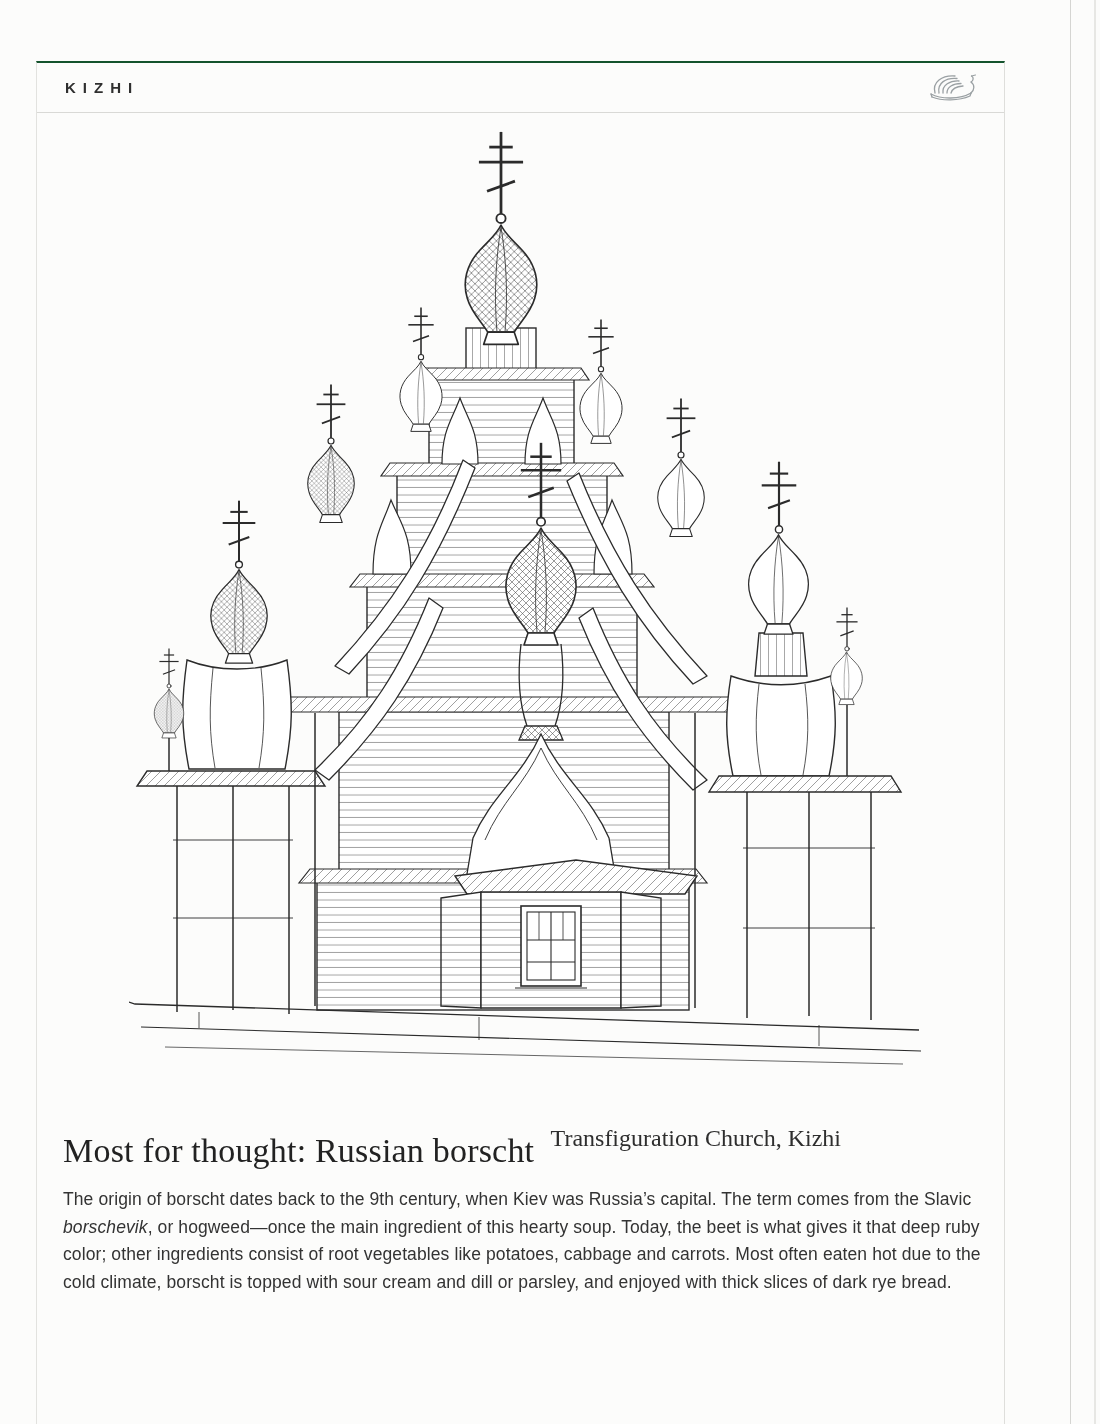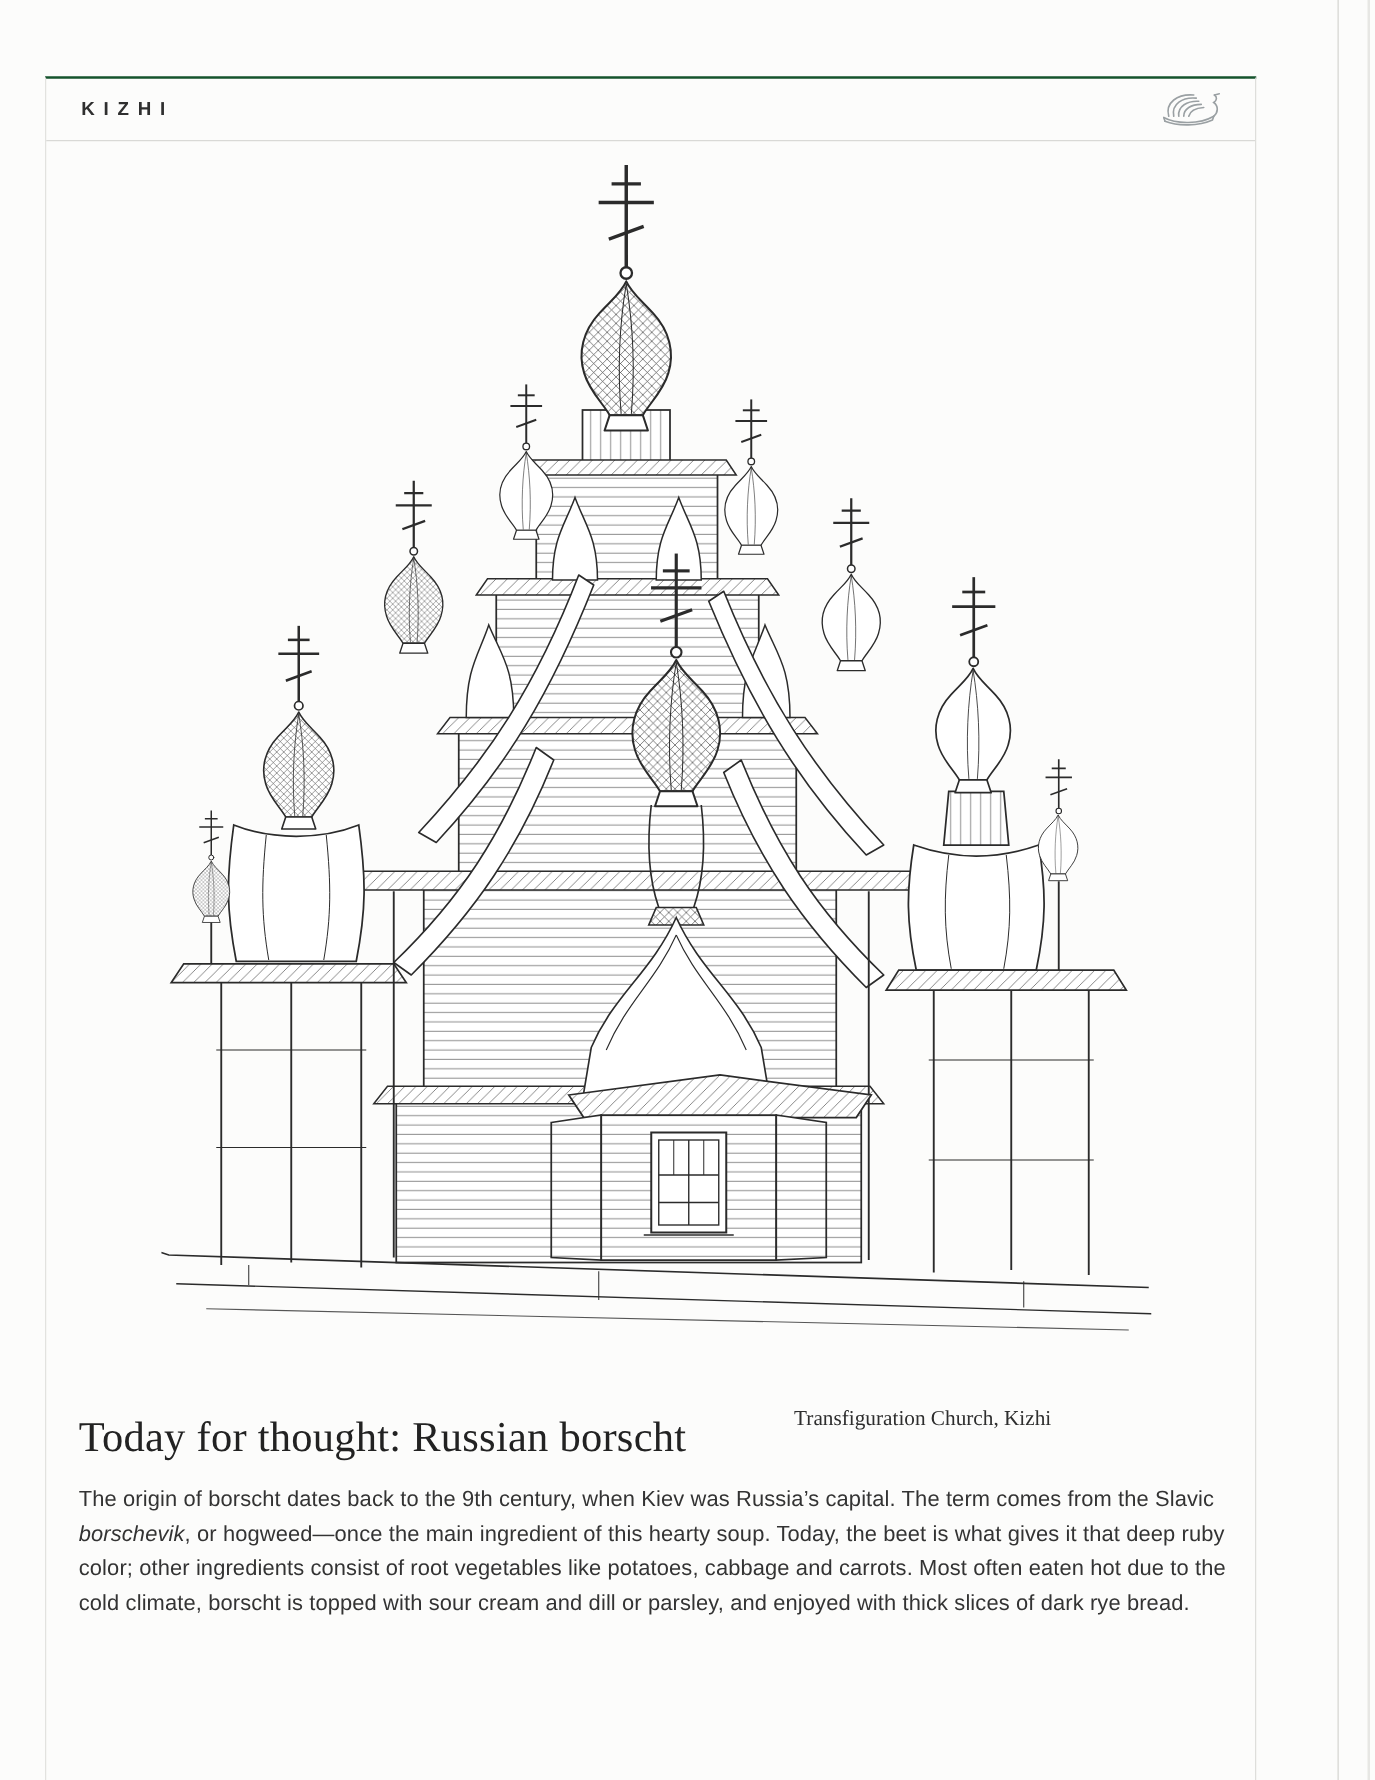--- a/index.html
+++ b/index.html
@@ -27,21 +27,21 @@
   .kizhi-title{
     position:absolute;left:28px;top:16px;
     font-size:15px;font-weight:bold;letter-spacing:7px;color:#2f2f2f;
   }
   .ship-logo{position:absolute;right:26px;top:9px;width:52px;height:32px;}
   figure.illustration{margin:0;position:absolute;left:92px;top:65px;width:800px;height:940px;}
   .church-svg{position:absolute;left:0;top:0;}
   figcaption.caption{
     position:absolute;right:88px;top:997px;
     font-family:"Liberation Serif", serif;
-    font-size:17px;color:#2e2e2e;white-space:nowrap;
+    font-size:24px;color:#2e2e2e;white-space:nowrap;
   }
   .article{position:absolute;left:26px;top:1069px;width:927px;}
   .article h1{
     margin:0;font-family:"Liberation Serif", serif;
     font-size:34px;font-weight:400;color:#222;letter-spacing:0.2px;
   }
   .article p{
     margin:16px 0 0 0;
     font-size:17.5px;line-height:27.6px;color:#333;letter-spacing:0.1px;
   }
@@ -217,18 +217,18 @@
             <path d="M36,919 L774,936" stroke-width="0.9" stroke="#555"></path>
             <path d="M70,884 V900 M350,889 V912 M690,897 V918" stroke-width="0.8"></path>
           </g>
         </g>
       </svg>
 
       <figcaption class="caption">Transfiguration Church, Kizhi</figcaption>
     </figure>
 
     <section class="article">
-      <h1>Today for thought: Russian borscht</h1>
+      <h1>Most for thought: Russian borscht</h1>
       <p><span>The origin of borscht dates back to the 9th century, when Kiev was Russia’s capital. The term comes from the Slavic </span><em>borschevik</em><span>, or hogweed—once the main ingredient of this hearty soup. Today, the beet is what gives it that deep ruby color; other ingredients consist of root vegetables like potatoes, cabbage and carrots. Most often eaten hot due to the cold climate, borscht is topped with sour cream and dill or parsley, and enjoyed with thick slices of dark rye bread.</span></p>
     </section>
 
   </div>
 </div>
 
 </body></html>

